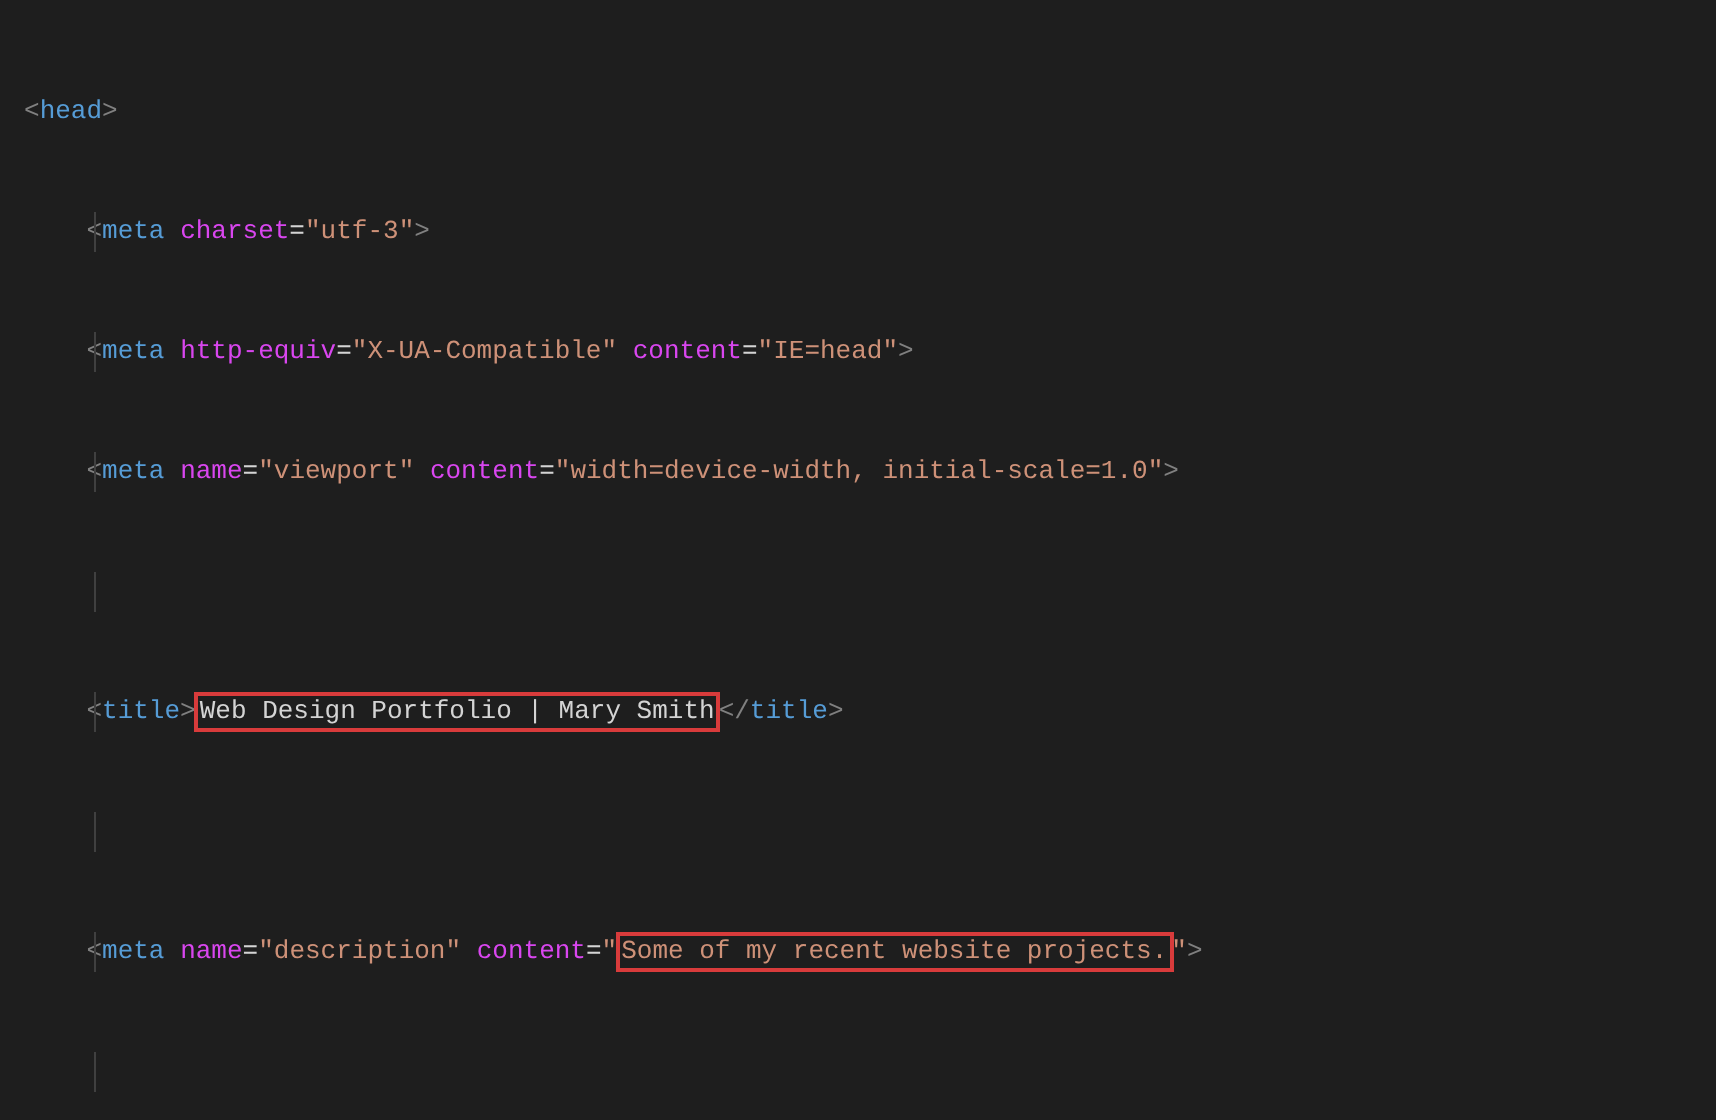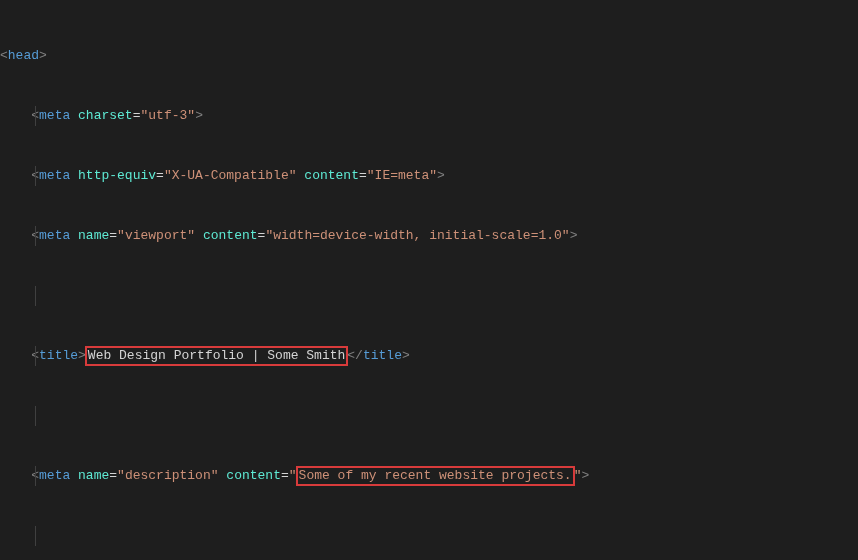--- a/index.html
+++ b/index.html
@@ -14,31 +14,32 @@
     height: 560px;
     overflow: hidden;
   }
   .editor {
     padding: 6px 0;
     white-space: pre;
   }
   .line {
     padding: 0 0;
     position: relative;
+    margin-left: 12px;
   }
   .indent-guide {
     position: absolute;
     border-left: 1px solid #404040;
     top: 0;
     bottom: 0;
   }
   .ig1 { left: 35px; }
   .bracket { color: #808080; }
   .tag { color: #569cd6; }
-  .attr { color: #5eead4; }
+  .attr { color: #d946ef; }
   .string { color: #ce9178; }
   .text { color: #d4d4d4; }
   .highlight-box {
     display: inline-block;
     border: 2px solid #d83b3b;
     margin: -2px -1px;
     padding: 0px 1px;
     line-height: 16px;
     height: 16px;
     vertical-align: baseline;
@@ -46,27 +47,27 @@
 </style>
 </head>
 <body>
 
 <div class="editor">
 
 <div class="line"><span class="bracket">&lt;</span><span class="tag">head</span><span class="bracket">&gt;</span></div>
 
 <div class="line"><span class="ig1 indent-guide"></span>    <span class="bracket">&lt;</span><span class="tag">meta</span> <span class="attr">charset</span><span class="text">=</span><span class="string">"<span>utf-3</span>"</span><span class="bracket">&gt;</span></div>
 
-<div class="line"><span class="ig1 indent-guide"></span>    <span class="bracket">&lt;</span><span class="tag">meta</span> <span class="attr">http-equiv</span><span class="text">=</span><span class="string">"<span>X-UA-Compatible</span>"</span> <span class="attr">content</span><span class="text">=</span><span class="string">"<span>IE=meta</span>"</span><span class="bracket">&gt;</span></div>
+<div class="line"><span class="ig1 indent-guide"></span>    <span class="bracket">&lt;</span><span class="tag">meta</span> <span class="attr">http-equiv</span><span class="text">=</span><span class="string">"<span>X-UA-Compatible</span>"</span> <span class="attr">content</span><span class="text">=</span><span class="string">"<span>IE=head</span>"</span><span class="bracket">&gt;</span></div>
 
 <div class="line"><span class="ig1 indent-guide"></span>    <span class="bracket">&lt;</span><span class="tag">meta</span> <span class="attr">name</span><span class="text">=</span><span class="string">"<span>viewport</span>"</span> <span class="attr">content</span><span class="text">=</span><span class="string">"<span>width=device-width, initial-scale=1.0</span>"</span><span class="bracket">&gt;</span></div>
 
 <div class="line"><span class="ig1 indent-guide"></span> </div>
 
-<div class="line"><span class="ig1 indent-guide"></span>    <span class="bracket">&lt;</span><span class="tag">title</span><span class="bracket">&gt;</span><span class="highlight-box"><span class="text">Web Design Portfolio | Some Smith</span></span><span class="bracket">&lt;/</span><span class="tag">title</span><span class="bracket">&gt;</span></div>
+<div class="line"><span class="ig1 indent-guide"></span>    <span class="bracket">&lt;</span><span class="tag">title</span><span class="bracket">&gt;</span><span class="highlight-box"><span class="text">Web Design Portfolio | Mary Smith</span></span><span class="bracket">&lt;/</span><span class="tag">title</span><span class="bracket">&gt;</span></div>
 
 <div class="line"><span class="ig1 indent-guide"></span> </div>
 
 <div class="line"><span class="ig1 indent-guide"></span>    <span class="bracket">&lt;</span><span class="tag">meta</span> <span class="attr">name</span><span class="text">=</span><span class="string">"<span>description</span>"</span> <span class="attr">content</span><span class="text">=</span><span class="string">"</span><span class="highlight-box"><span class="string">Some of my recent website projects.</span></span><span class="string">"</span><span class="bracket">&gt;</span></div>
 
 <div class="line"><span class="ig1 indent-guide"></span> </div>
 
 
 
 

